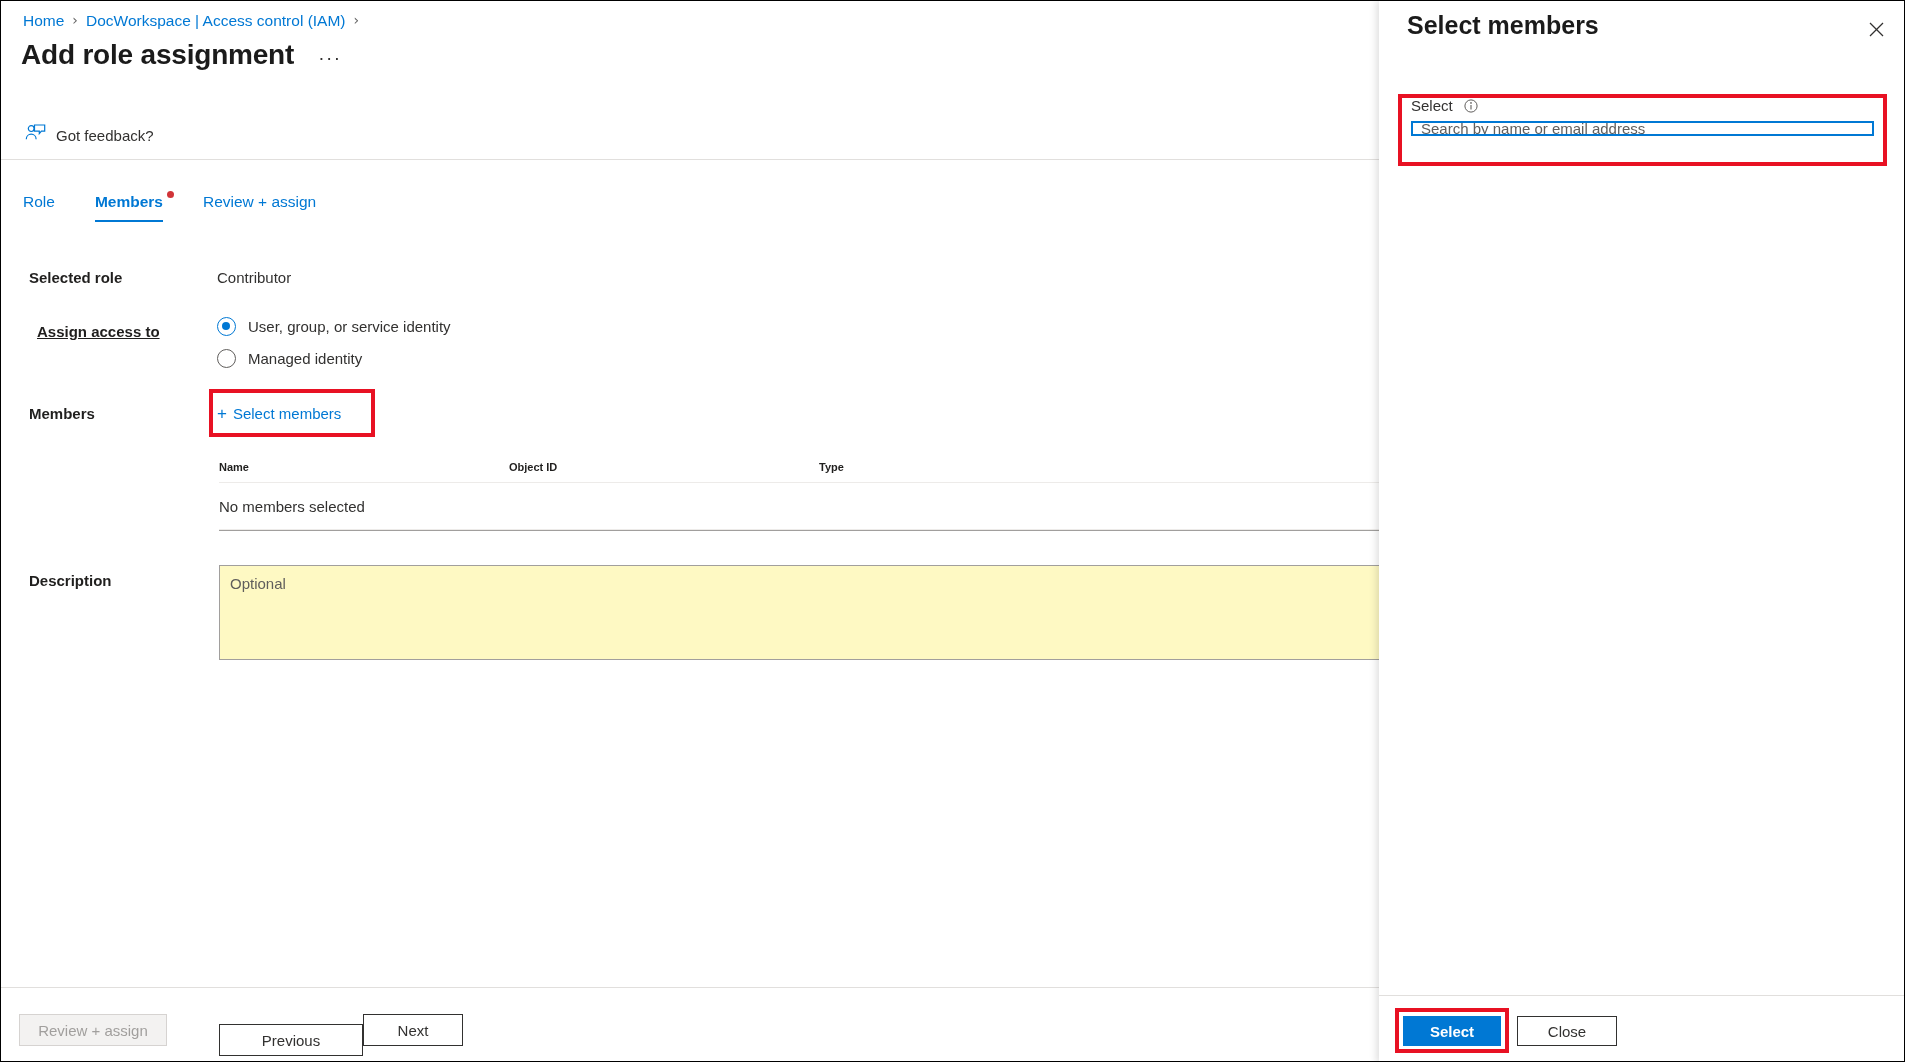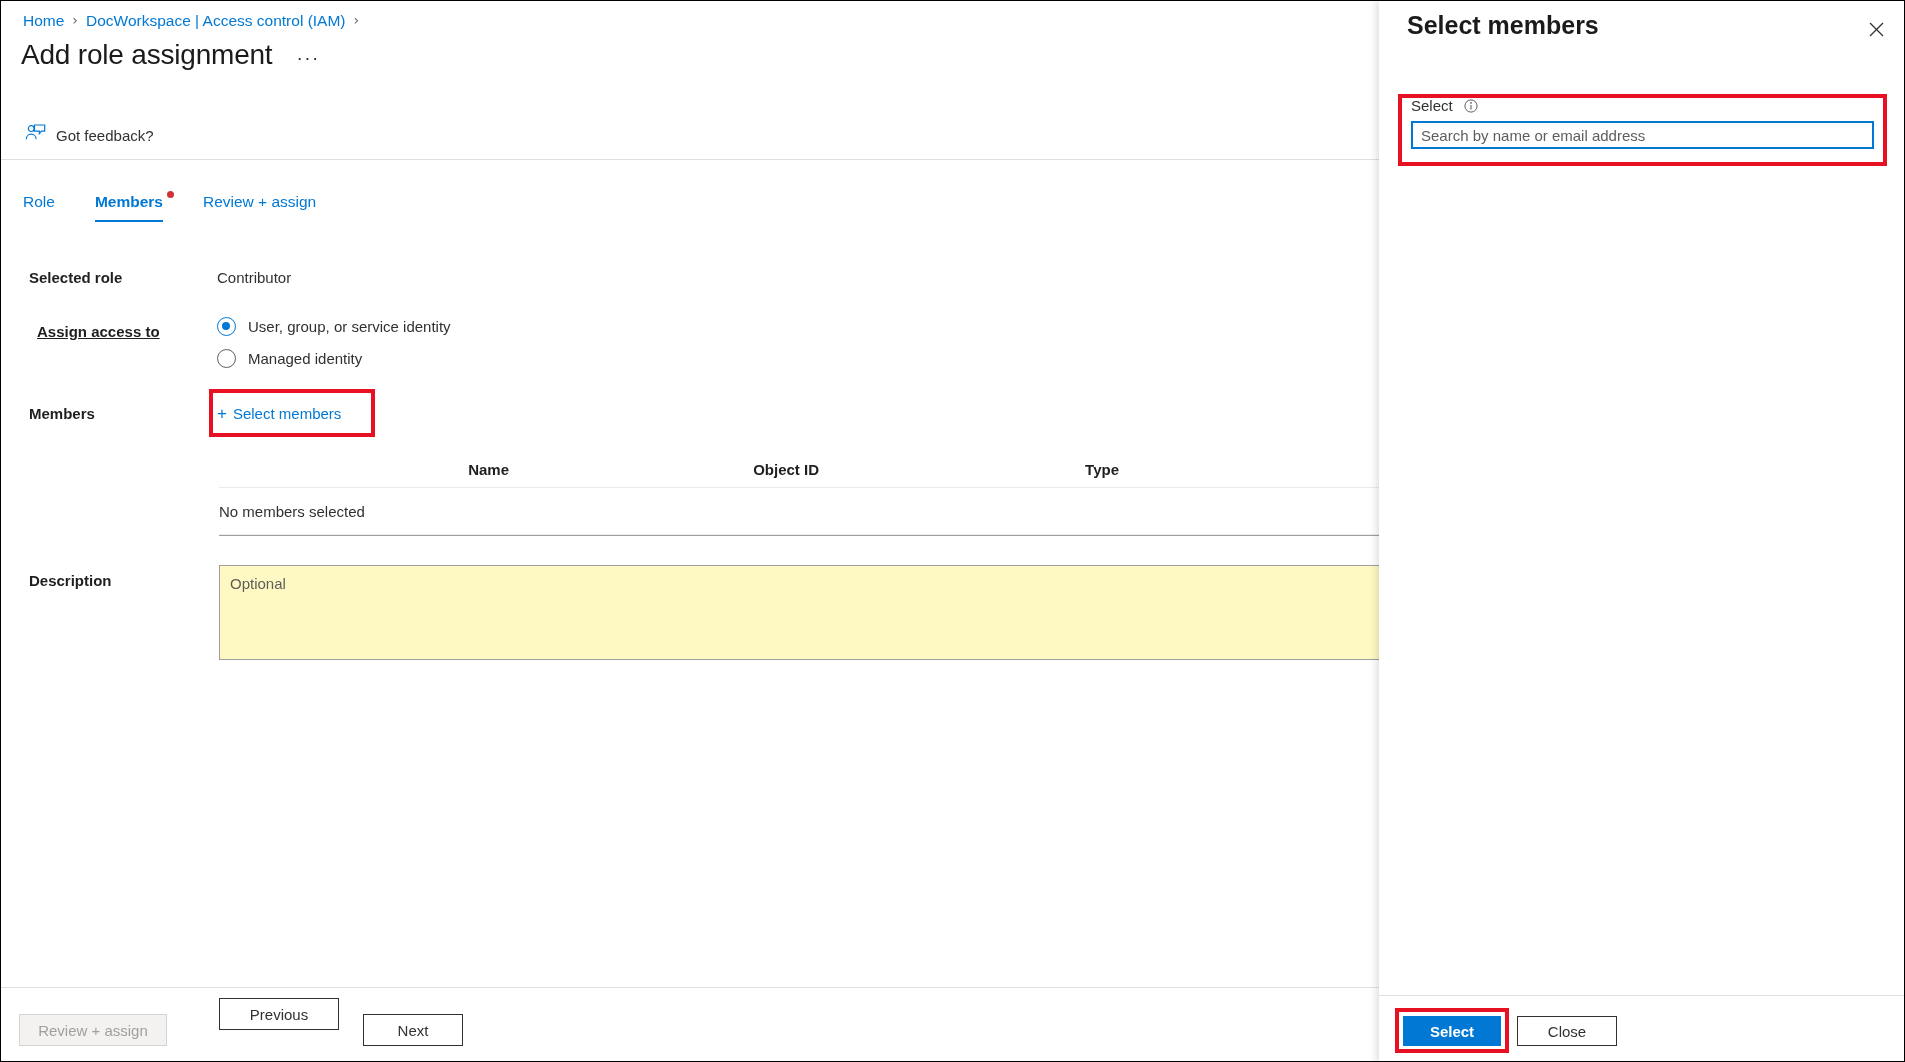--- a/index.html
+++ b/index.html
@@ -42,21 +42,21 @@
   }
 
   
   #page-title-row {
     position: absolute;
     left: 20px; top: 38px;
     display: flex; align-items: baseline;
   }
   #page-title {
     font-size: 28px;
-    font-weight: 400;
+    font-weight: 700;
     color: #1b1b1b;
     letter-spacing: -0.2px;
   }
   #ellipsis-btn {
     margin-left: 24px;
     font-size: 19px;
     color: #323130;
     letter-spacing: 1.5px;
     cursor: pointer;
     line-height: 1;
@@ -191,24 +191,23 @@
     position: absolute;
     left: 218px; top: 460px;
     width: 1190px;
   }
   #members-table .thead {
     display: flex;
     padding: 0 0 9px 0;
     border-bottom: 1px solid #edebe9;
   }
   #members-table .th {
-    font-size: 15px;
+    font-size: 11px;
     font-weight: 700;
     color: #201f1e;
-    text-align: right;
   }
   #members-table .col-name   { width: 290px; }
   #members-table .col-object { width: 310px; }
   #members-table .col-type   { width: 300px; }
   #members-table .trow {
     display: flex;
     align-items: center;
     height: 47px;
     border-bottom: 1px solid #edebe9;
   }
@@ -256,21 +255,21 @@
     display: flex; align-items: center; justify-content: center;
   }
   #btn-review-assign {
     left: 18px; top: 26px;
     width: 148px;
     background: #f3f2f1;
     border: 1px solid #d6d3d1;
     color: #a19f9d;
     cursor: default;
   }
-  #btn-previous { left: 218px; top: 10px; width: 120px; }
+  #btn-previous { left: 218px; top: 36px; width: 144px; }
   #btn-next     { left: 362px; top: 26px; width: 100px; }
 
   
   #right-panel {
     position: absolute;
     left: 1378px; top: 0;
     width: 527px; height: 1062px;
     background: #ffffff;
     box-shadow: -3px 0 7px rgba(0,0,0,0.12);
   }
@@ -307,21 +306,21 @@
     color: #323130;
     z-index: 6;
   }
   #select-field-label .info-icon {
     margin-left: 11px;
     display: inline-flex;
   }
   #search-input {
     position: absolute;
     left: 1410px; top: 120px;
-    width: 463px; height: 28px;
+    width: 463px; height: 15px;
     border: 2px solid #0078d4;
     background: #ffffff;
     font-size: 15px;
     font-family: "Liberation Sans", sans-serif;
     color: #323130;
     padding: 0 8px;
     outline: none;
     z-index: 6;
   }
   #search-input::placeholder { color: #605e5c; opacity: 1; }

